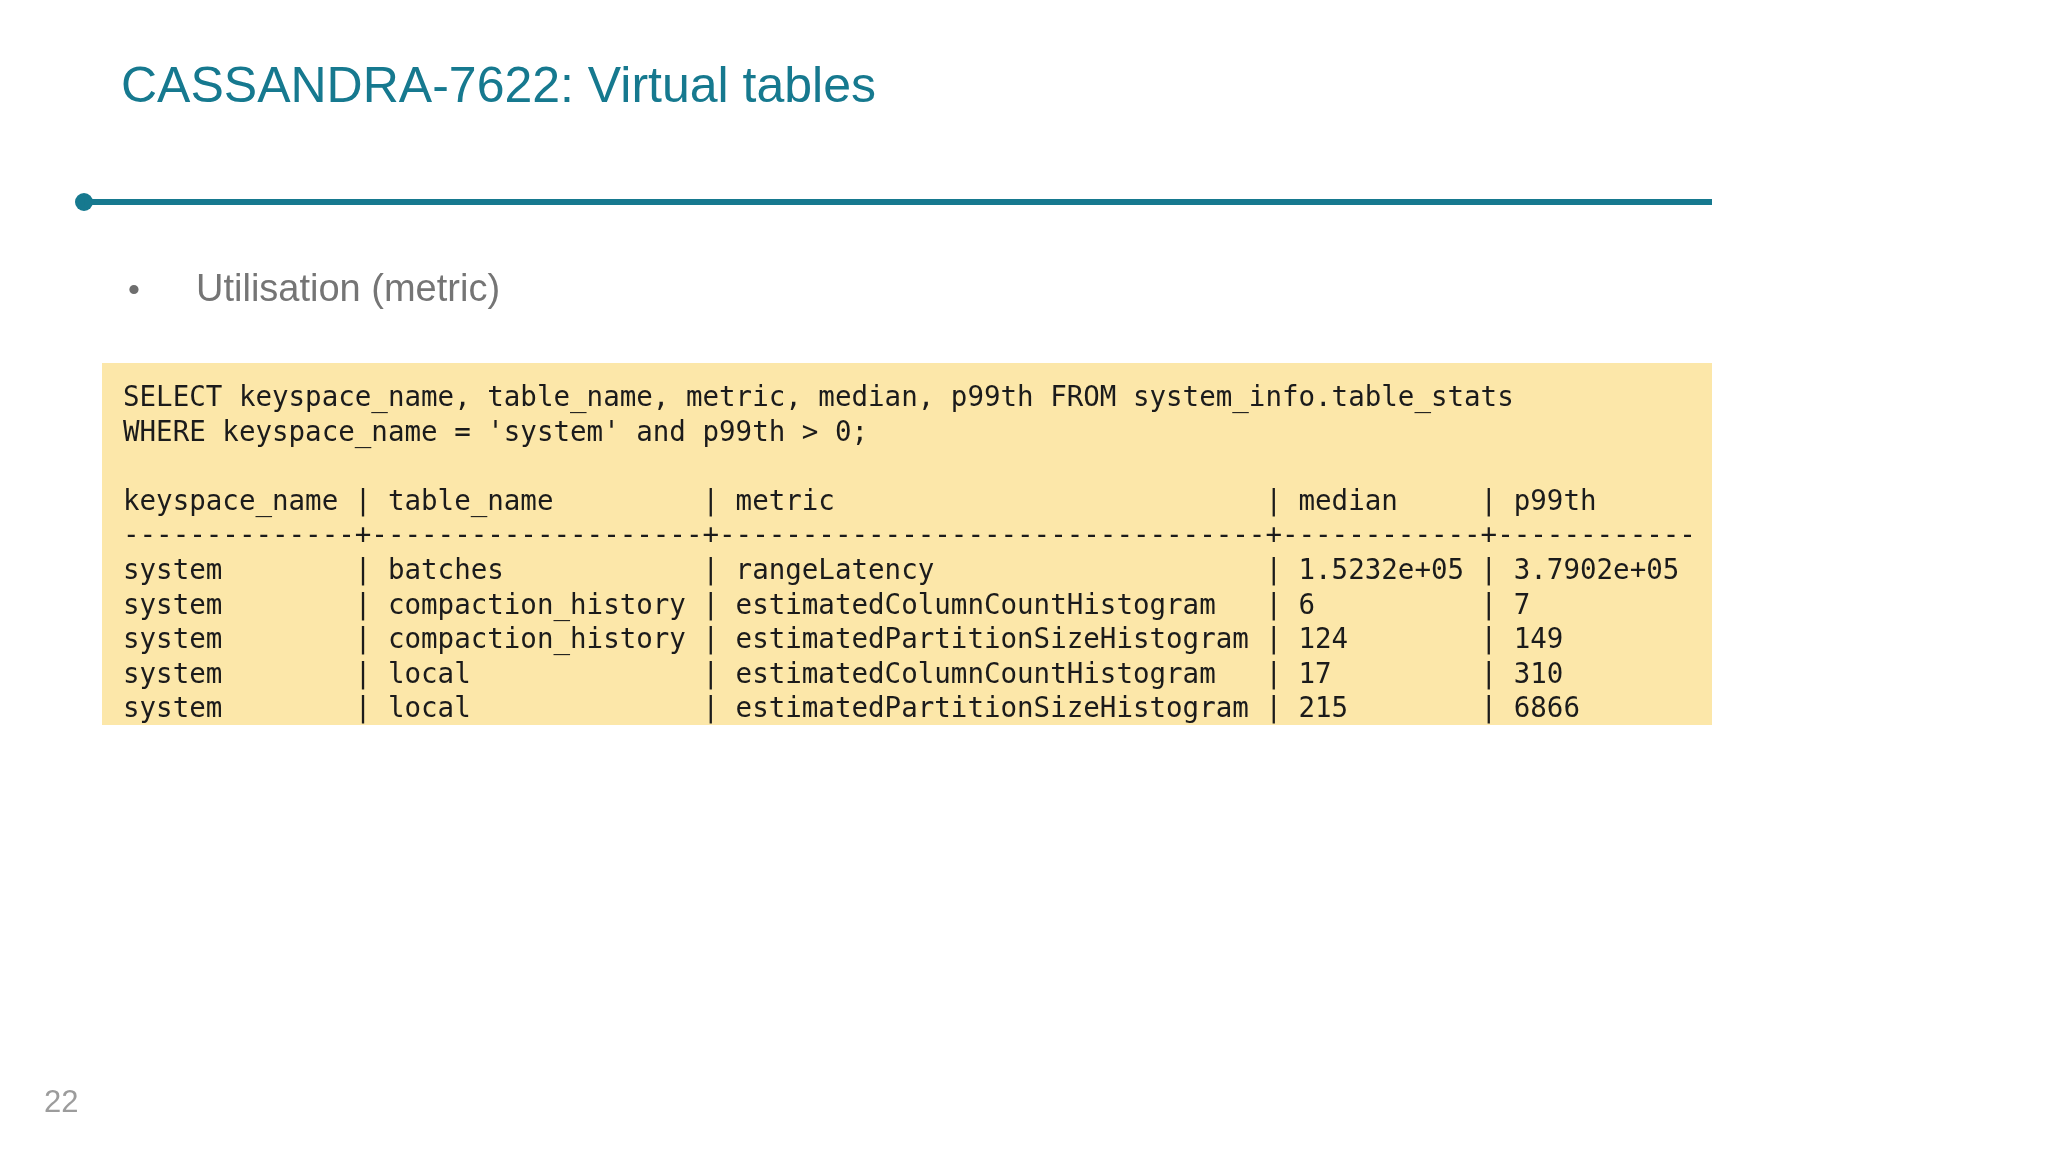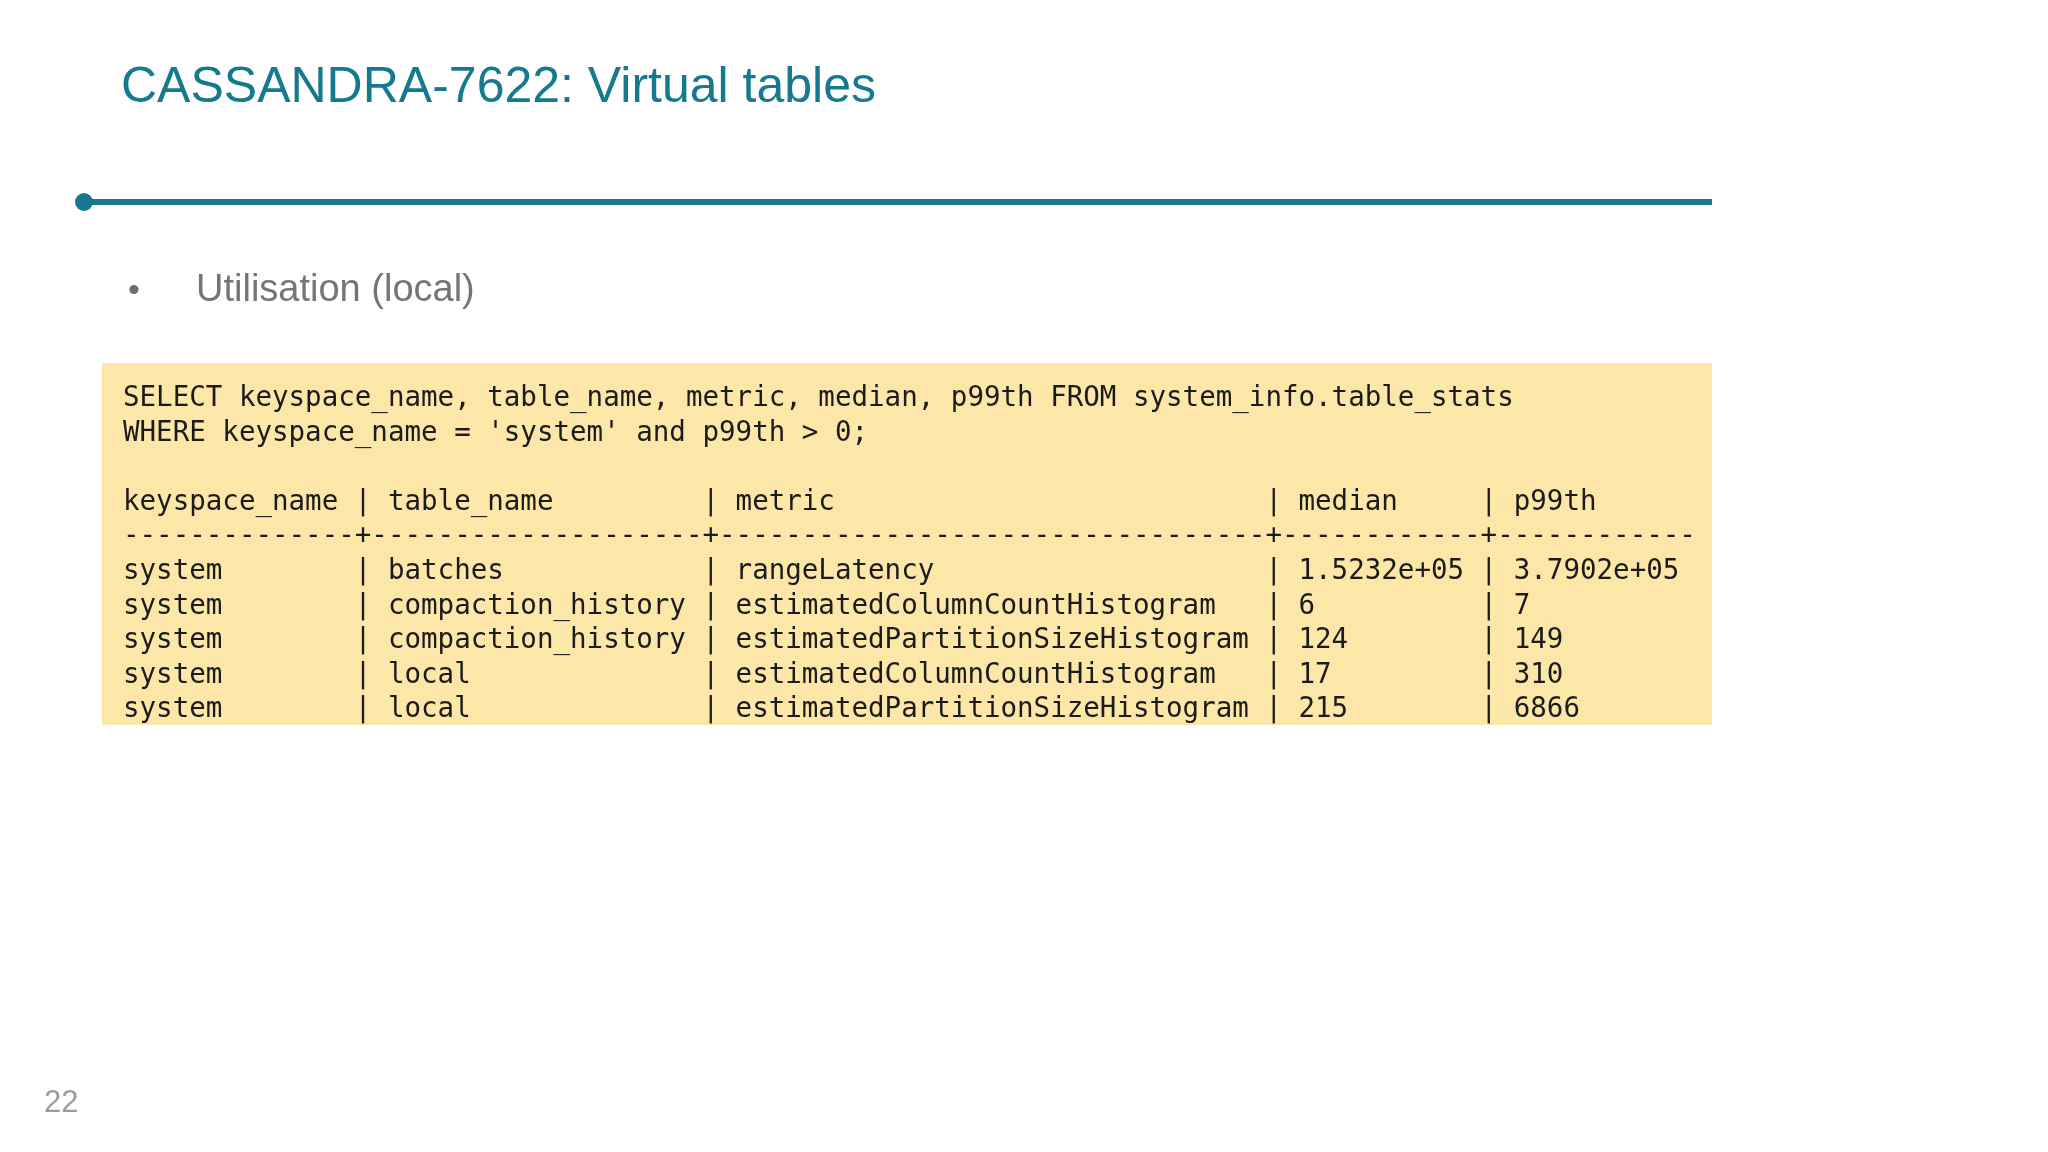--- a/index.html
+++ b/index.html
@@ -98,21 +98,21 @@
 <div class="slide">
 
   <div class="slide-title">CASSANDRA-7622: Virtual tables</div>
 
   <div class="divider-dot left"></div>
   <div class="divider-line"></div>
   <div class="divider-dot right"></div>
 
   <div class="bullet-row">
     <span class="bullet-glyph">•</span>
-    <span class="bullet-text">Utilisation (local)</span>
+    <span class="bullet-text">Utilisation (metric)</span>
   </div>
 
   <div class="code-block">
     <pre id="console-pre">SELECT keyspace_name, table_name, metric, median, p99th FROM system_info.table_stats
 WHERE keyspace_name = 'system' and p99th &gt; 0;
 
 keyspace_name | table_name         | metric                          | median     | p99th     
 --------------+--------------------+---------------------------------+------------+------------
 system        | batches            | rangeLatency                    | 1.5232e+05 | 3.7902e+05
 system        | compaction_history | estimatedColumnCountHistogram   | 6          | 7         

